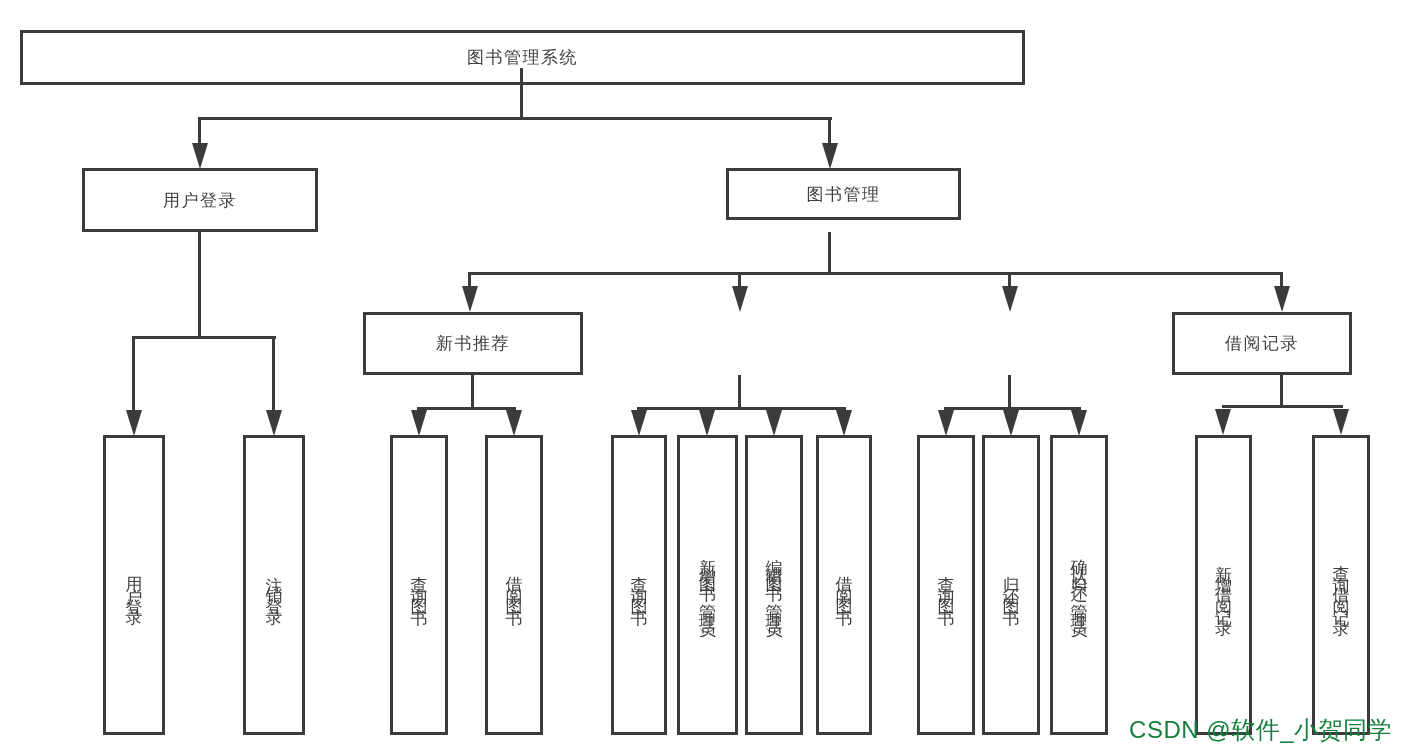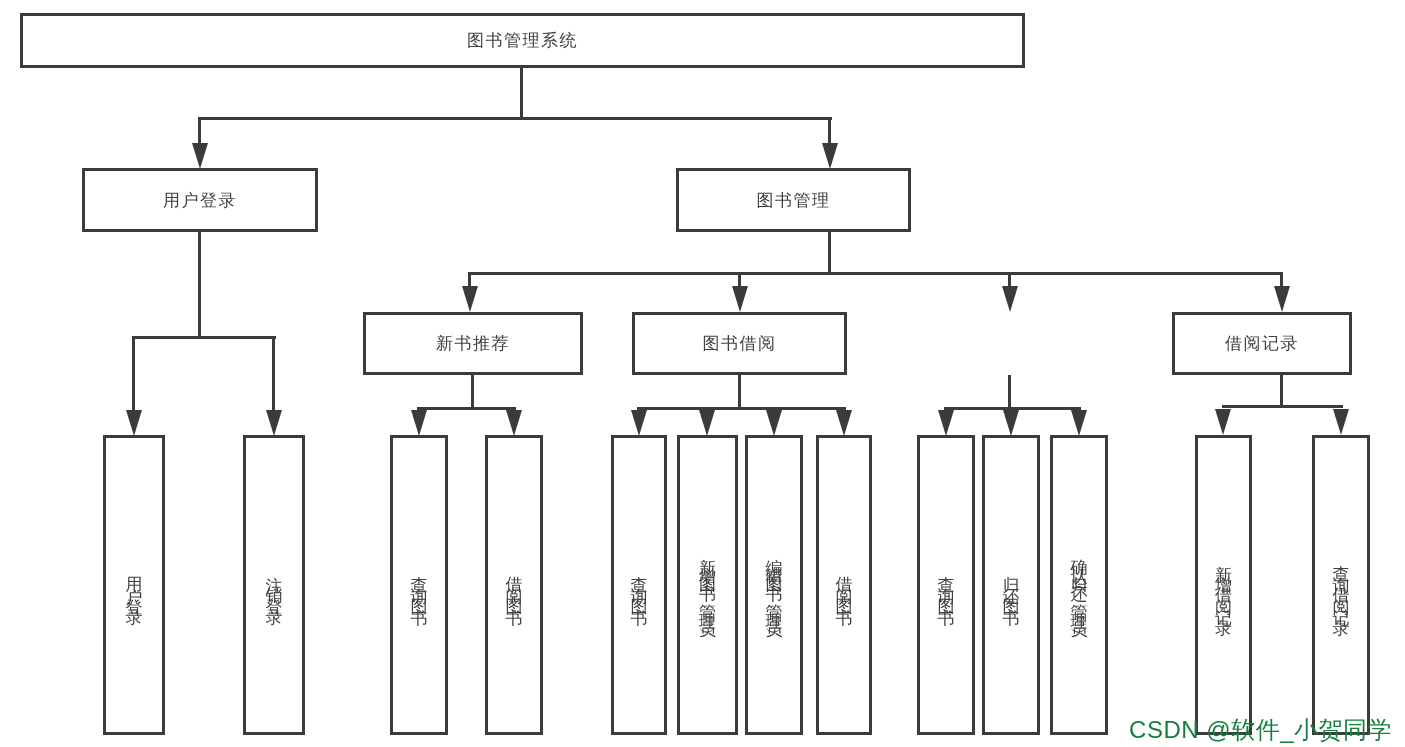--- a/index.html
+++ b/index.html
@@ -31,35 +31,35 @@
   #watermark{
     position:absolute;top:714px;right:13px;font-size:24px;letter-spacing:0.5px;
     color:#15803d;white-space:nowrap;
   }
 </style>
 </head>
 <body>
 
 <div id="canvas">
 
-  <div class="box" style="left:20px;top:13px;width:1005px;height:55px">
+  <div class="box" style="left:20px;top:30px;width:1005px;height:55px">
     <span class="lbl">图书管理系统</span>
   </div>
 
   <div class="line v" style="left:520px;top:68px;height:52px"></div>
   <div class="line h" style="left:198px;top:117px;width:634px"></div>
   <div class="line v" style="left:198px;top:117px;height:32px"></div>
   <div class="line v" style="left:828px;top:117px;height:32px"></div>
   <div class="arrow" style="left:192px;top:143px"></div>
   <div class="arrow" style="left:822px;top:143px"></div>
 
   <div class="box" style="left:82px;top:168px;width:236px;height:64px">
     <span class="lbl">用户登录</span>
   </div>
-  <div class="box" style="left:676px;top:168px;width:235px;height:64px">
+  <div class="box" style="left:726px;top:168px;width:235px;height:52px">
     <span class="lbl">图书管理</span>
   </div>
 
   <div class="line v" style="left:198px;top:232px;height:107px"></div>
   <div class="line h" style="left:132px;top:336px;width:144px"></div>
   <div class="line v" style="left:132px;top:336px;height:76px"></div>
   <div class="line v" style="left:272px;top:336px;height:76px"></div>
   <div class="arrow" style="left:126px;top:410px"></div>
   <div class="arrow" style="left:266px;top:410px"></div>
 
@@ -69,23 +69,20 @@
   <div class="line v" style="left:738px;top:272px;height:18px"></div>
   <div class="line v" style="left:1008px;top:272px;height:18px"></div>
   <div class="line v" style="left:1280px;top:272px;height:18px"></div>
   <div class="arrow" style="left:462px;top:286px"></div>
   <div class="arrow" style="left:732px;top:286px"></div>
   <div class="arrow" style="left:1002px;top:286px"></div>
   <div class="arrow" style="left:1274px;top:286px"></div>
 
   <div class="box" style="left:363px;top:312px;width:220px;height:63px">
     <span class="lbl">新书推荐</span>
-  </div>
-  <div class="box" style="left:632px;top:312px;width:215px;height:63px">
-    <span class="lbl">图书借阅</span>
   </div>
   <div class="box" style="left:1172px;top:312px;width:180px;height:63px">
     <span class="lbl">借阅记录</span>
   </div>
 
   <div class="line v" style="left:471px;top:375px;height:35px"></div>
   <div class="line h" style="left:417px;top:407px;width:99px"></div>
   <div class="arrow" style="left:411px;top:410px"></div>
   <div class="arrow" style="left:506px;top:410px"></div>
 

